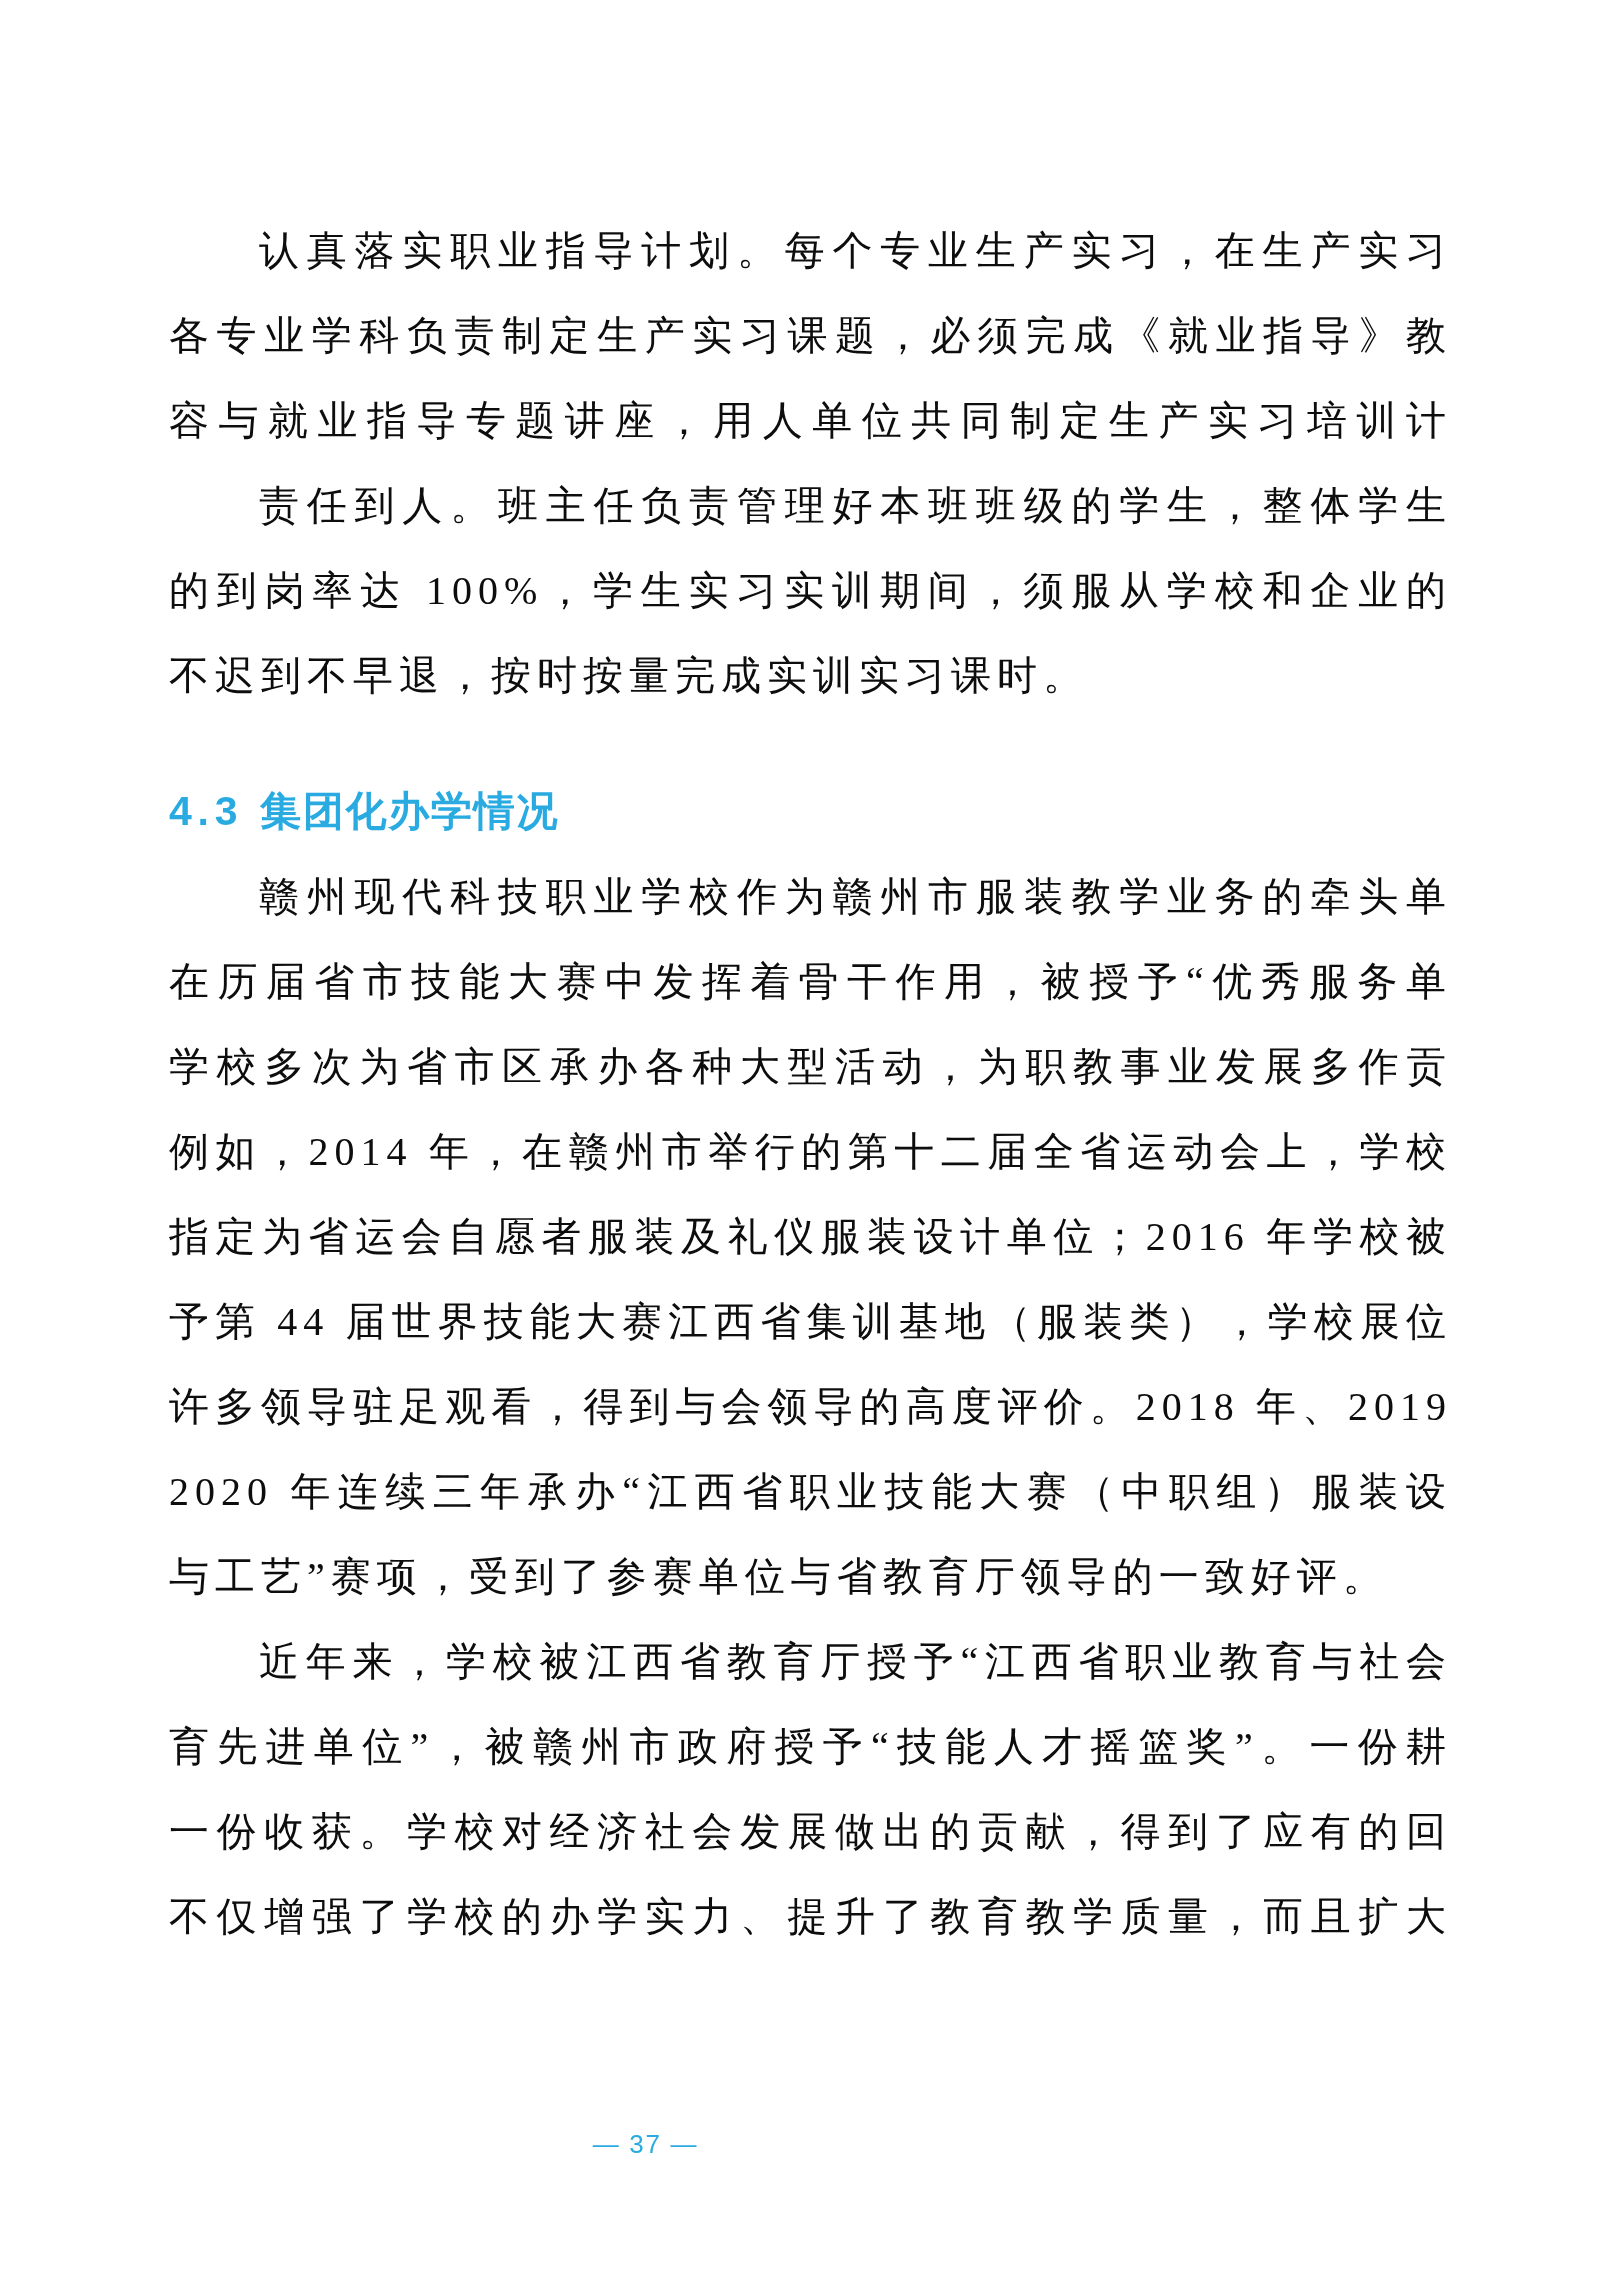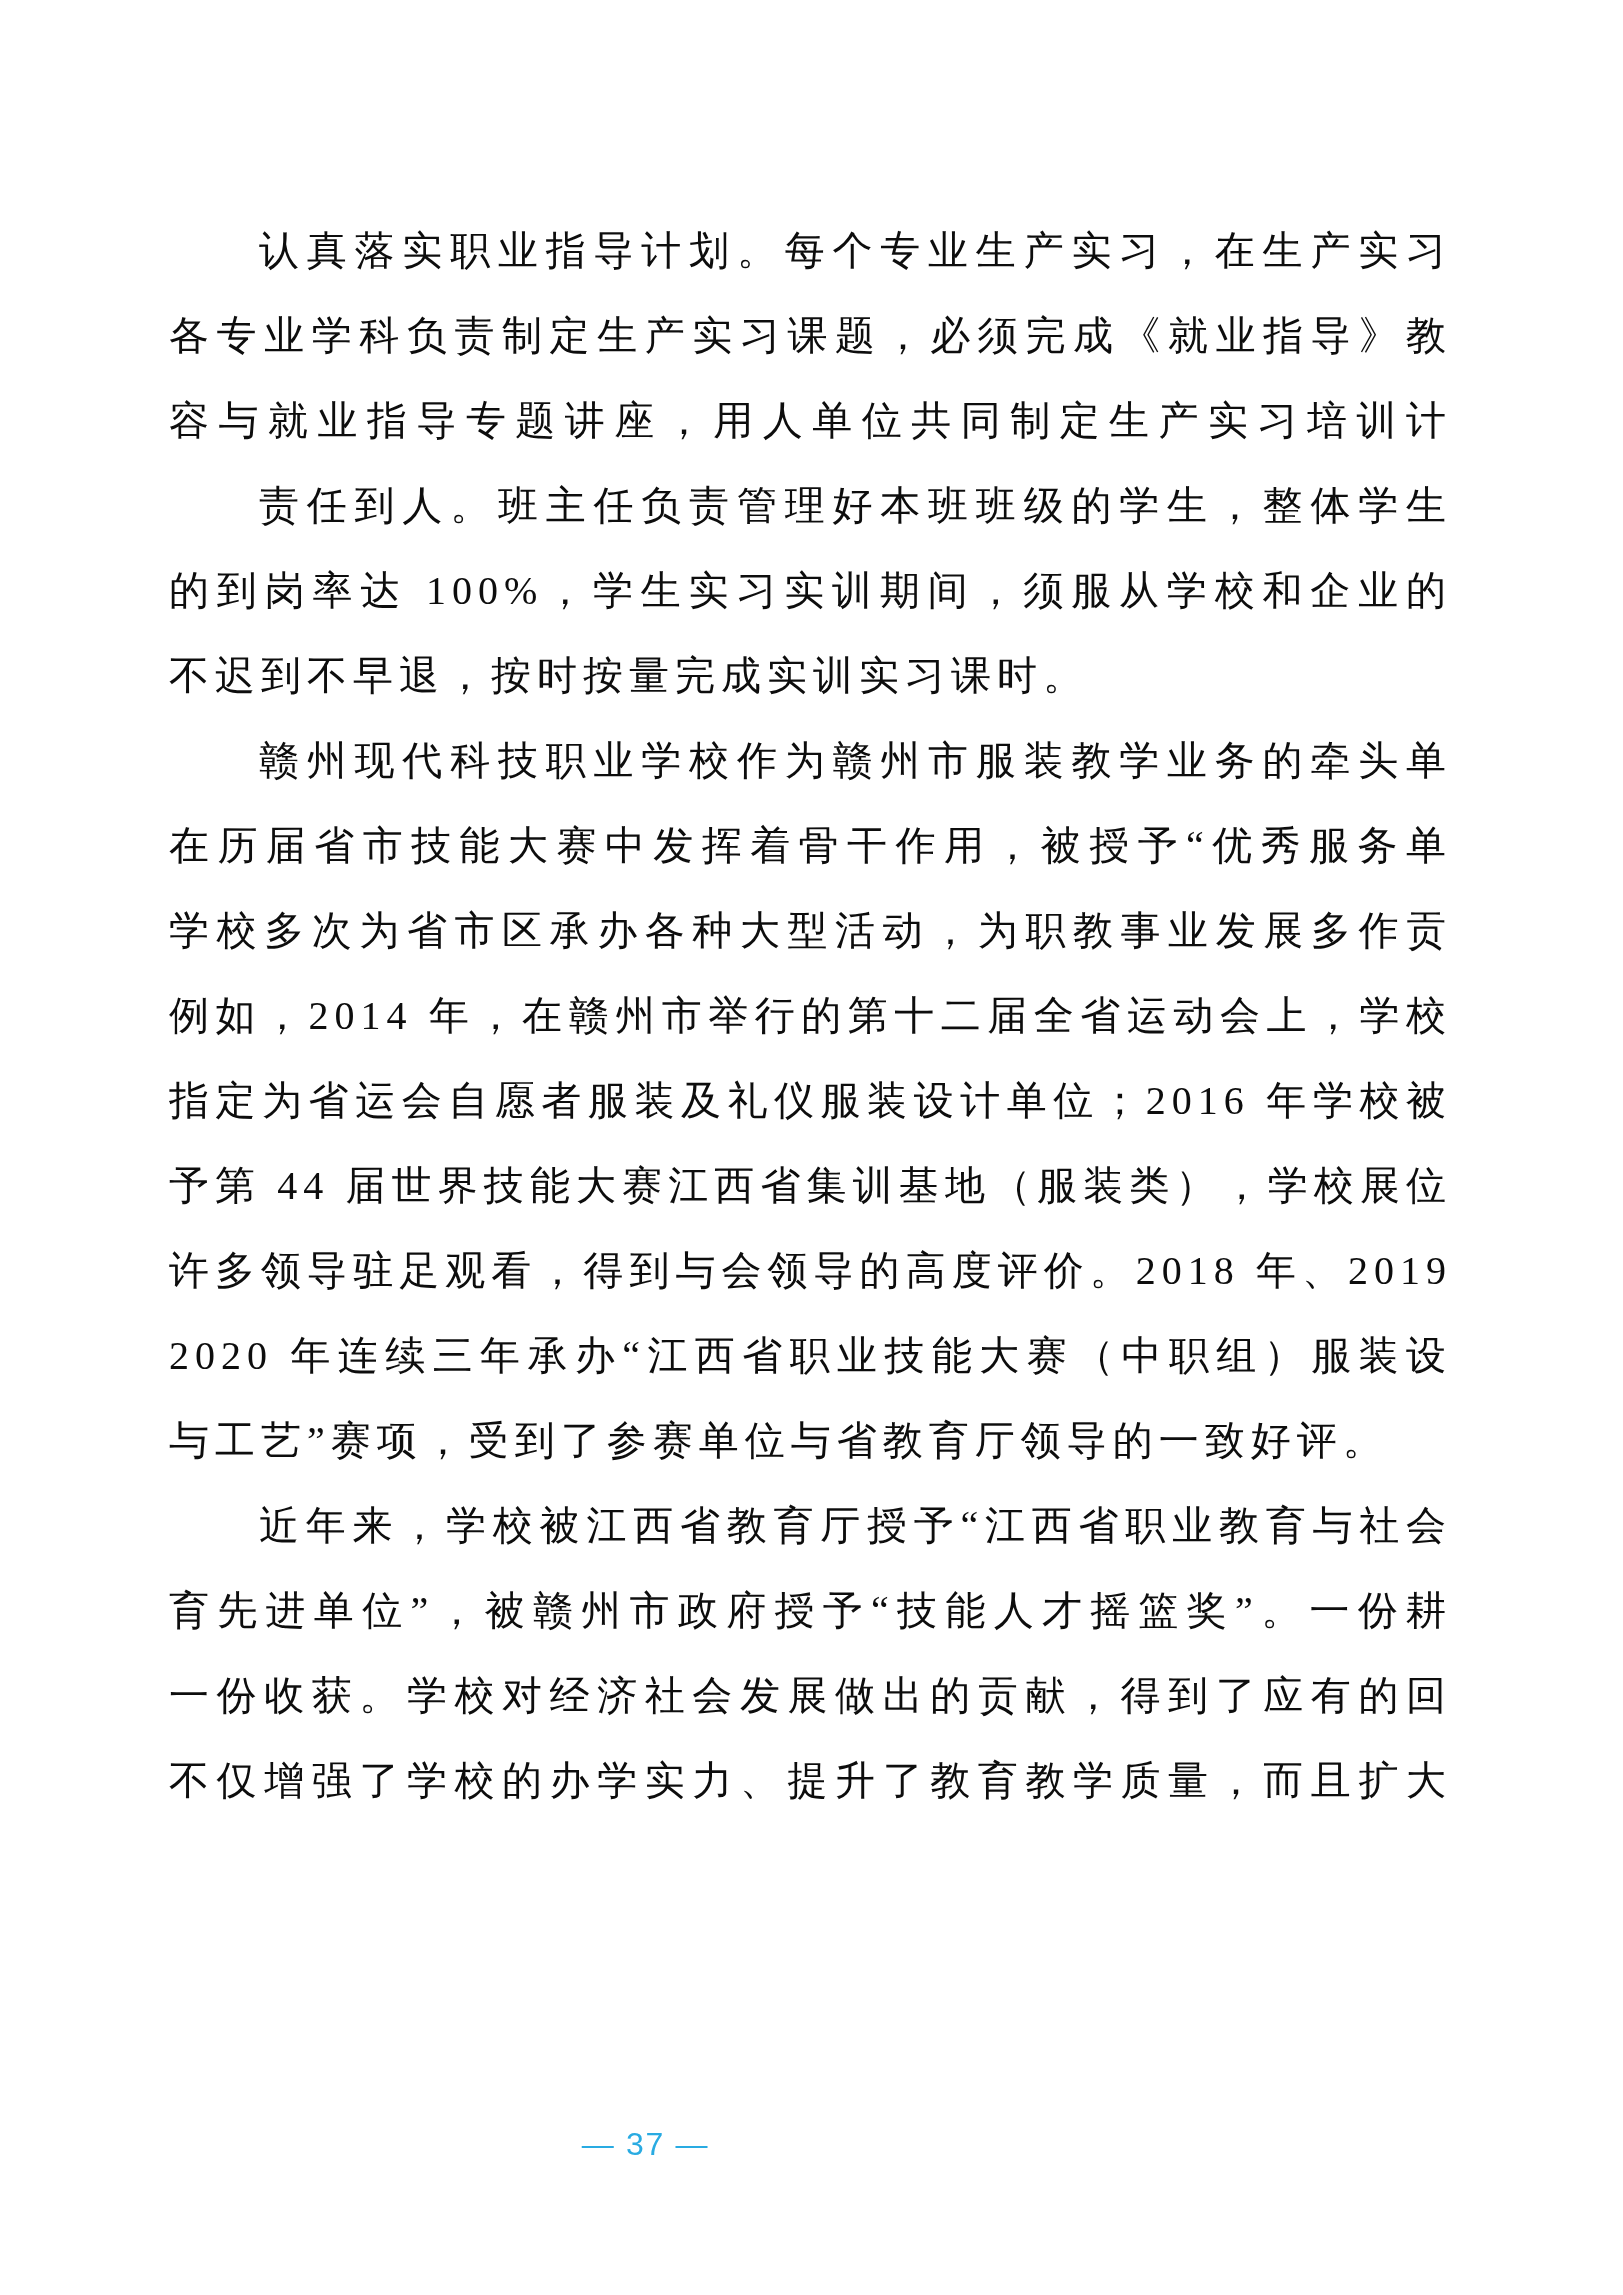--- a/index.html
+++ b/index.html
@@ -62,21 +62,21 @@
   .page-footer {
     position: absolute;
     left: 0;
     top: 2124px;
     width: 1291px;
     height: 41px;
     line-height: 41px;
     text-align: center;
     color: #29ABE2;
     font-family: "Liberation Sans", "DejaVu Sans", sans-serif;
-    font-size: 32px;
+    font-size: 26px;
     letter-spacing: 1.7px;
   }
 </style>
 </head>
 <body>
 
 <div class="page">
 
   <div class="text-block">
 
@@ -85,20 +85,23 @@
       <div class="line fill">各专业学科负责制定生产实习课题，必须完成《就业指导》教学内</div>
       <div class="line fill">容与就业指导专题讲座，用人单位共同制定生产实习培训计划，确</div>
     </div>
 
     <div>
       <div class="line fill indent">责任到人。班主任负责管理好本班班级的学生，整体学生每天</div>
       <div class="line fill">的到岗率达 100%，学生实习实训期间，须服从学校和企业的管理，</div>
       <div class="line">不迟到不早退，按时按量完成实训实习课时。</div>
     </div>
 
+    <div class="section-heading">
+      <span class="num">4.3</span><span>集团化办学情况</span>
+    </div>
 
     <div>
       <div class="line fill indent">赣州现代科技职业学校作为赣州市服装教学业务的牵头单位，</div>
       <div class="line fill">在历届省市技能大赛中发挥着骨干作用，被授予“优秀服务单位”。</div>
       <div class="line fill">学校多次为省市区承办各种大型活动，为职教事业发展多作贡献。</div>
       <div class="line fill">例如，2014 年，在赣州市举行的第十二届全省运动会上，学校被</div>
       <div class="line fill">指定为省运会自愿者服装及礼仪服装设计单位；2016 年学校被授</div>
       <div class="line fill">予第 44 届世界技能大赛江西省集训基地（服装类），学校展位让</div>
       <div class="line fill">许多领导驻足观看，得到与会领导的高度评价。2018 年、2019 年、</div>
       <div class="line fill">2020 年连续三年承办“江西省职业技能大赛（中职组）服装设计</div>

